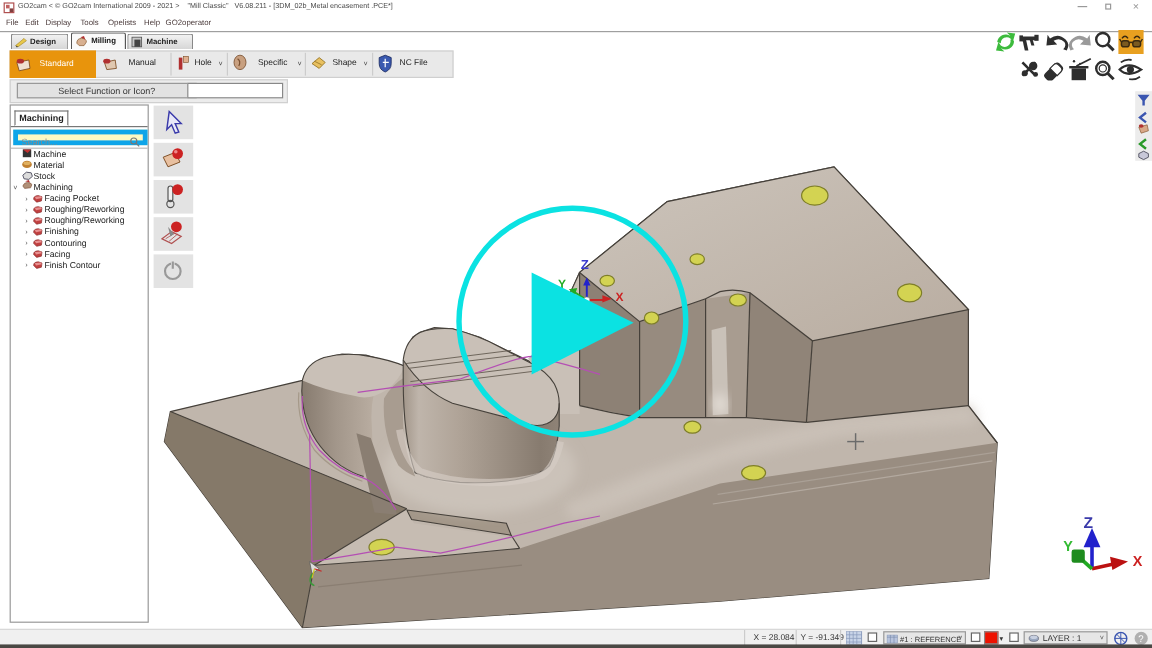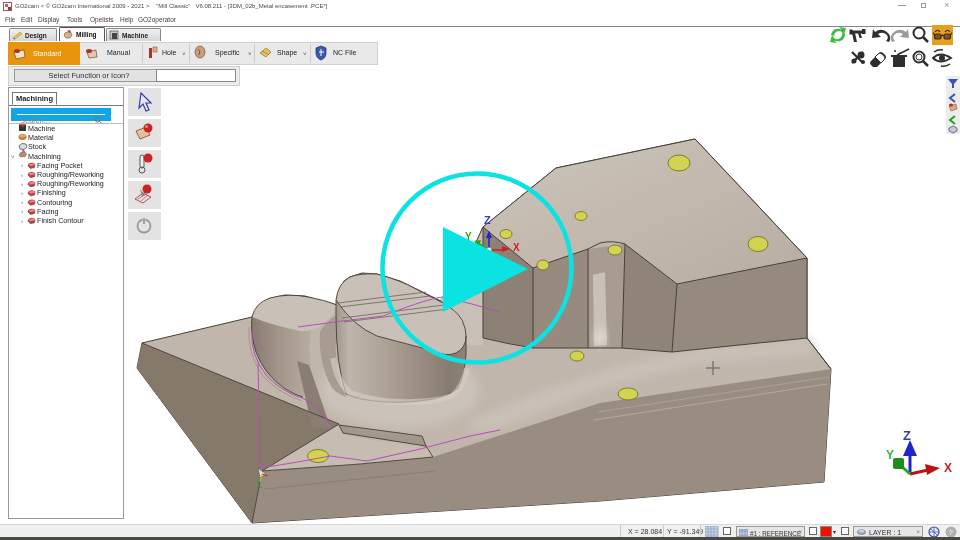--- a/index.html
+++ b/index.html
@@ -331,21 +331,21 @@
 </svg>
 </div>
 
 <div class="abs" style="left:8px;top:66px;width:232px;height:20px;background:#ececec;border:1px solid #d0d0d0;"></div>
 <div class="abs" style="left:14px;top:69px;width:150px;height:13px;background:#e2e2e2;border:1px solid #999;font-size:7.5px;color:#333;text-align:center;line-height:12px;">Select Function or Icon?</div>
 <div class="abs" style="left:156px;top:69px;width:80px;height:13px;background:#fff;border:1px solid #888;"></div>
 
 <div class="abs" style="left:8px;top:87px;width:116px;height:432px;background:#fff;border:1px solid #999;">
 <div class="abs" style="left:3px;top:4px;width:45px;height:13px;background:#fff;border:1px solid #777;border-bottom:1px solid #fff;z-index:2;font-size:7.5px;font-weight:bold;color:#222;text-align:center;line-height:12px;">Machining</div>
 <div class="abs" style="left:0px;top:17px;width:114px;height:1px;background:#777;"></div>
-<div class="abs" style="left:2px;top:20px;width:100px;height:13px;background:#fef9c3;border:6px solid #0ea5e9;">
+<div class="abs" style="left:2px;top:20px;width:112px;height:13px;background:#fef9c3;border:4px solid #0ea5e9;">
 <span style="position:absolute;left:3px;top:2px;font-size:7.5px;color:#888;">Search...</span>
 <svg width="9" height="9" style="position:absolute;right:2px;top:2px;">
         <circle cx="3.5" cy="3.5" r="2.5" fill="none" stroke="#777" stroke-width="1"></circle>
         <line x1="5.5" y1="5.5" x2="8" y2="8" stroke="#777" stroke-width="1"></line>
       </svg>
 </div>
 <div class="abs" style="left:0px;top:35px;width:114px;height:1px;background:#bbb;"></div>
 </div>
 
 <svg class="abs" style="left:8px;top:122px;" width="116" height="110" viewBox="0 0 116 110">

